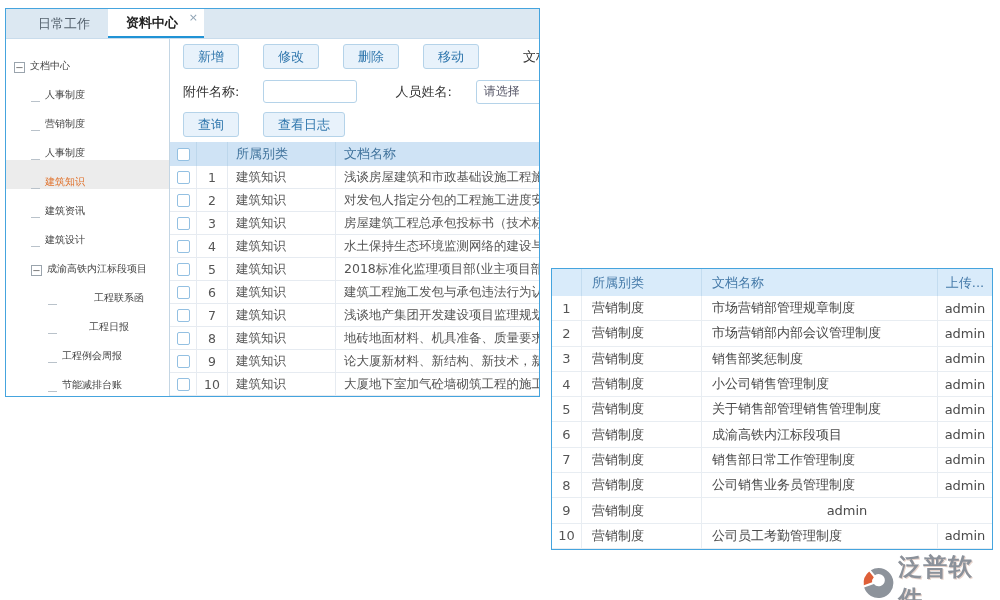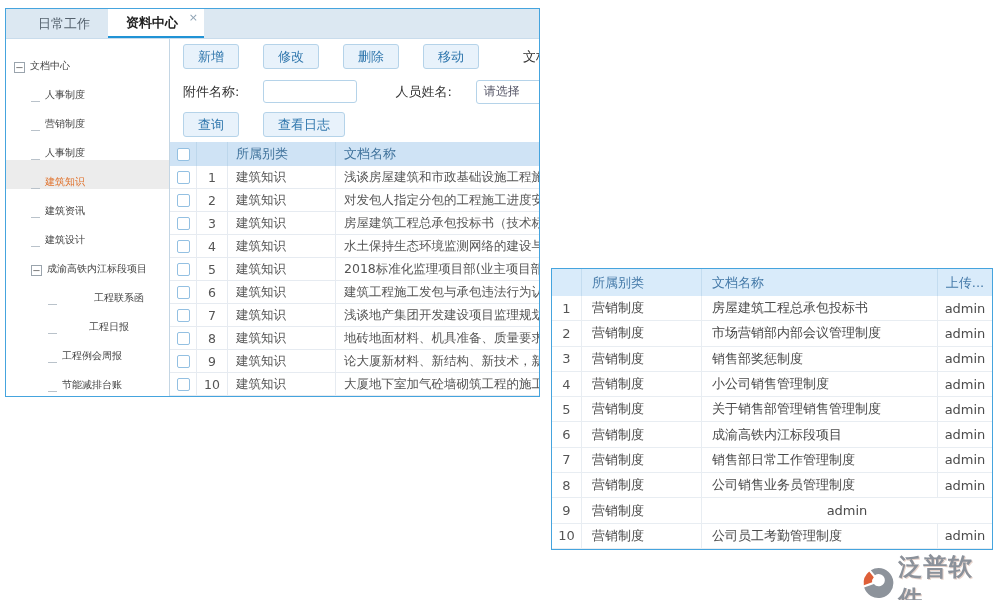--- a/index.html
+++ b/index.html
@@ -312,21 +312,21 @@
     <div class="r-num"></div>
     <div class="r-cat">所属别类</div>
     <div class="r-name">文档名称</div>
     <div class="r-up">上传...</div>
   </div>
   <div style="display:flex;flex-direction:column;flex:1">
 
       <div class="rrow">
         <div class="r-num">1</div>
         <div class="r-cat">营销制度</div>
-        <div class="r-name">房屋建筑工程总承包投标书</div>
+        <div class="r-name">市场营销部管理规章制度</div>
         <div class="r-up">admin</div>
       </div>
 
       <div class="rrow">
         <div class="r-num">2</div>
         <div class="r-cat">营销制度</div>
         <div class="r-name">市场营销部内部会议管理制度</div>
         <div class="r-up">admin</div>
       </div>
 

